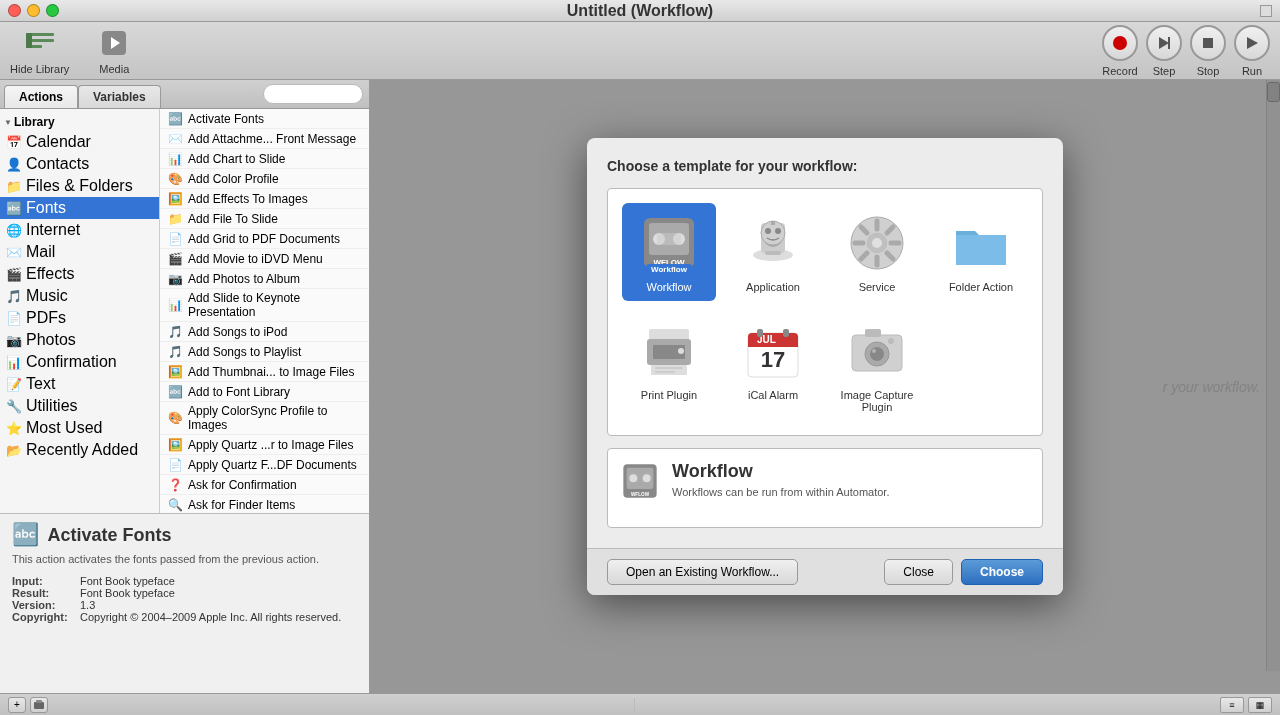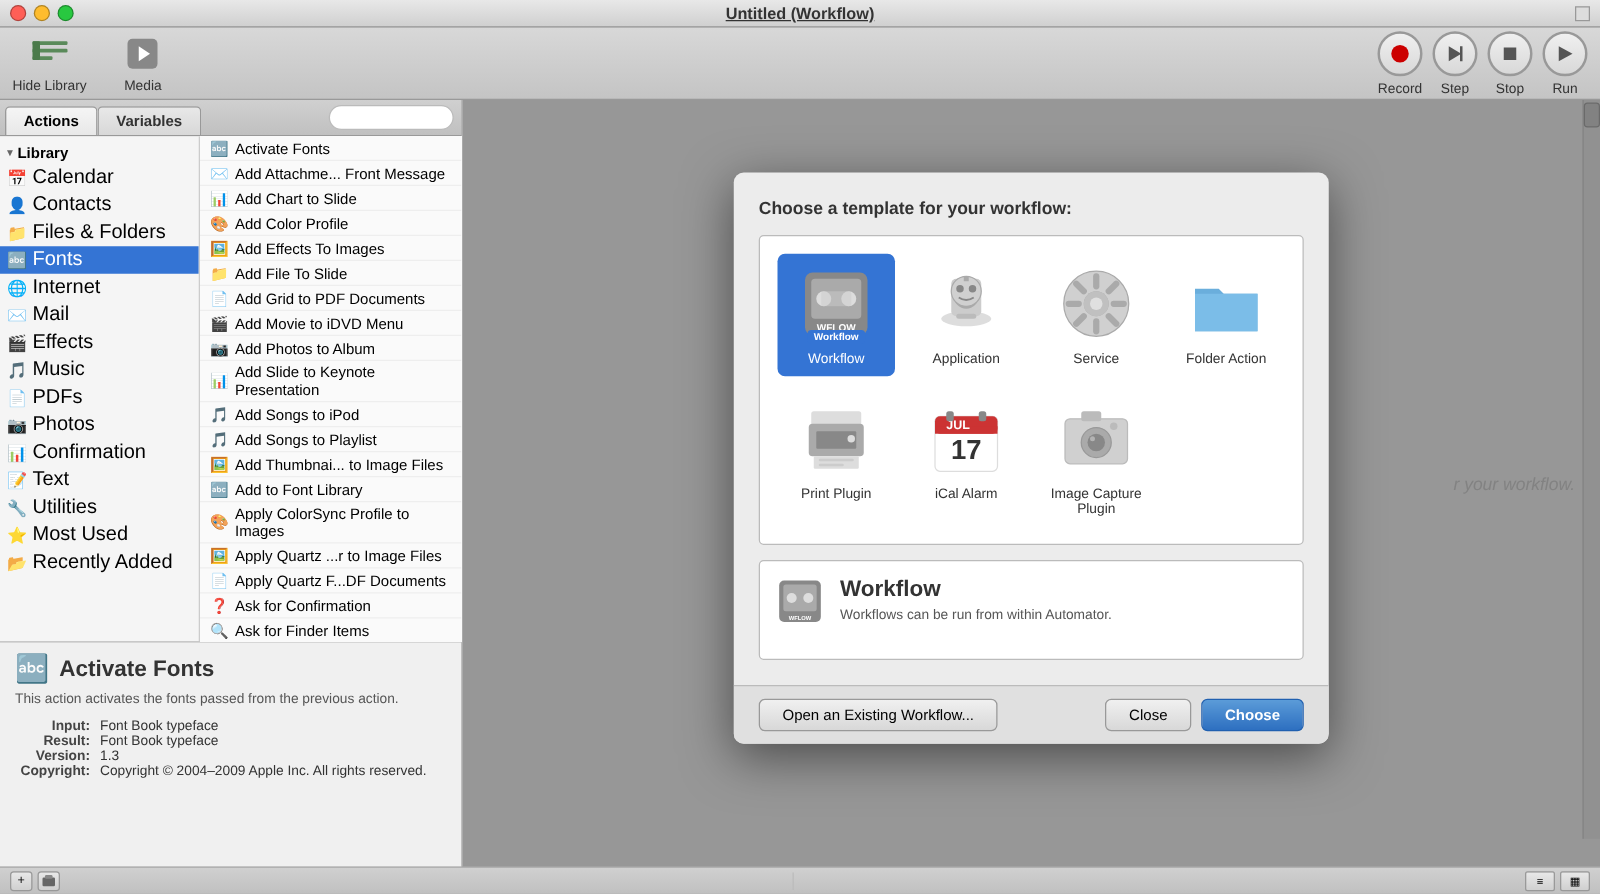--- a/index.html
+++ b/index.html
@@ -32,24 +32,23 @@
     .tb-btn {
       width: 13px; height: 13px;
       border-radius: 50%;
       border: 1px solid rgba(0,0,0,0.3);
       cursor: pointer;
     }
     .tb-close { background: #ff5f57; }
     .tb-minimize { background: #febc2e; }
     .tb-maximize { background: #28c840; }
     .title-bar-title {
-      font-size: 13px;
+      font-size: 16px;
       color: #333;
       font-weight: bold;
-      text-decoration: underline;
     }
     .title-bar-resize {
       position: absolute;
       right: 8px;
       width: 12px; height: 12px;
       border: 1px solid #999;
       background: #ddd;
     }
 
     
@@ -248,21 +247,20 @@
     .info-meta {
       margin-top: 8px;
     }
     .info-meta-row {
       display: flex;
       font-size: 11px;
       gap: 8px;
     }
     .info-meta-label {
       font-weight: bold;
-      text-align: right;
       min-width: 60px;
       color: #444;
     }
     .info-meta-value { color: #333; }
 
     
     .right-panel {
       flex: 1;
       background: #d8d8d8;
       position: relative;

